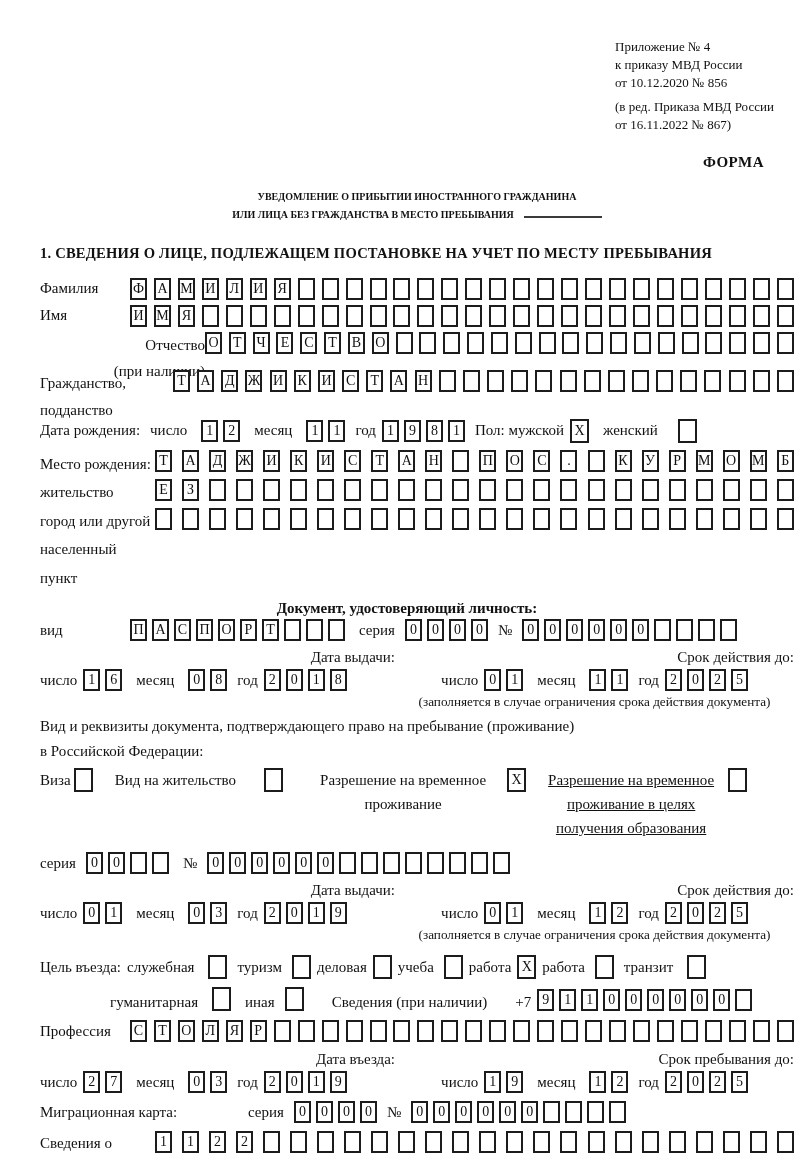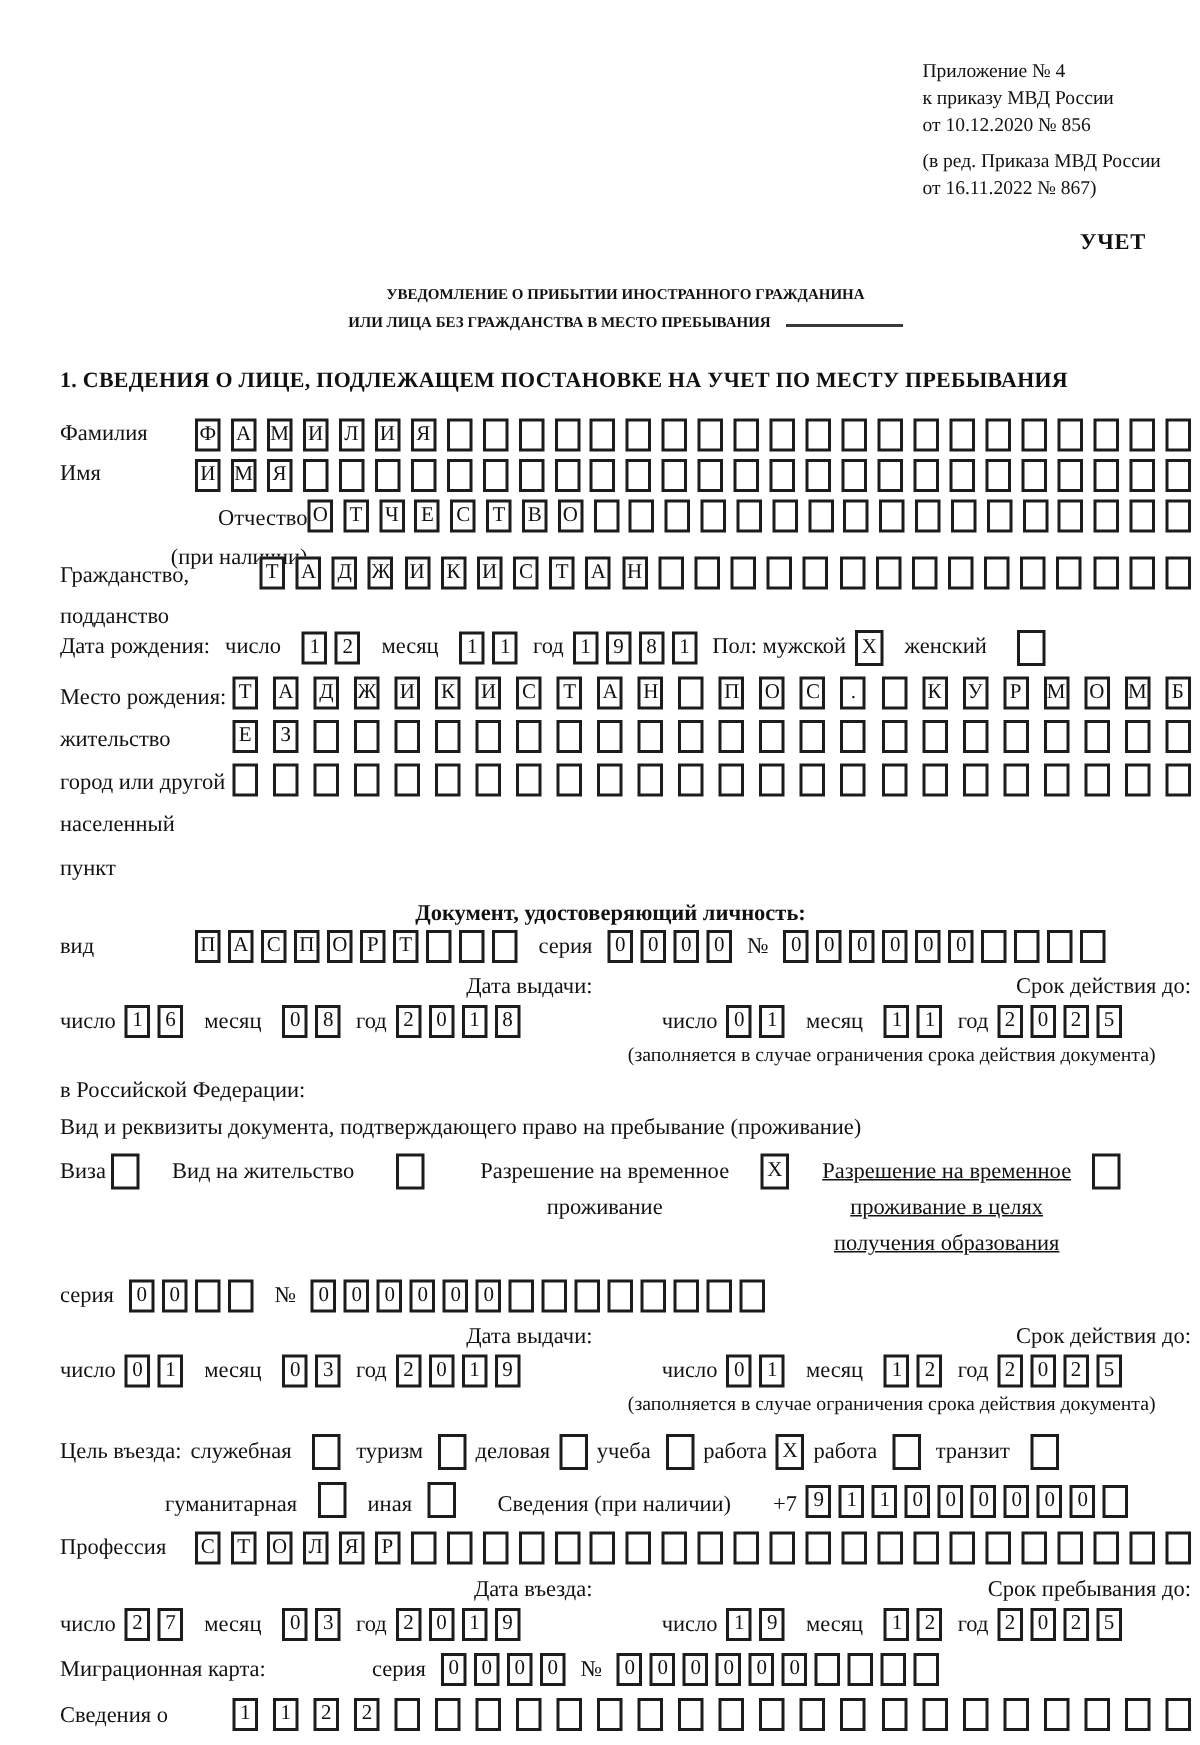--- a/index.html
+++ b/index.html
@@ -80,21 +80,21 @@
   <div class="top-note">
     <div>Приложение № 4</div>
     <div>к приказу МВД России</div>
     <div>от 10.12.2020 № 856</div>
     <div class="grp2">
       <div>(в ред. Приказа МВД России</div>
       <div>от 16.11.2022 № 867)</div>
     </div>
   </div>
 
-  <div class="forma">УЧЕТ</div>
+  <div class="forma">ФОРМА</div>
 
   <div class="title">
     <div>УВЕДОМЛЕНИЕ О ПРИБЫТИИ ИНОСТРАННОГО ГРАЖДАНИНА</div>
     <div><span>ИЛИ ЛИЦА БЕЗ ГРАЖДАНСТВА В МЕСТО ПРЕБЫВАНИЯ</span><span class="blank-line"></span></div>
   </div>
 
   <div class="sec-heading">1. СВЕДЕНИЯ О ЛИЦЕ, ПОДЛЕЖАЩЕМ ПОСТАНОВКЕ НА УЧЕТ ПО МЕСТУ ПРЕБЫВАНИЯ</div>
 
   <div class="row" style="margin-top:16px;">
     <span class="lbl w90">Фамилия</span>
@@ -426,22 +426,22 @@
             <span class="cell">2</span>
             <span class="cell">0</span>
             <span class="cell">2</span>
             <span class="cell">5</span>
           </span>
       </div>
       <div class="note-small">(заполняется в случае ограничения срока действия документа)</div>
     </div>
   </div>
 
+  <div class="plain">Вид и реквизиты документа, подтверждающего право на пребывание (проживание)</div>
   <div class="plain">в Российской Федерации:</div>
-  <div class="plain">Вид и реквизиты документа, подтверждающего право на пребывание (проживание)</div>
 
   <div class="opt-row">
     <span style="display:flex; align-items:center;">
       <span>Виза</span>
       <span class="cbox" style="margin-left:3px;"></span>
     </span>
     <span style="display:flex; align-items:center; margin-left:22px;">
       <span>Вид на жительство</span>
       <span class="cbox" style="margin-left:28px;"></span>
     </span>

